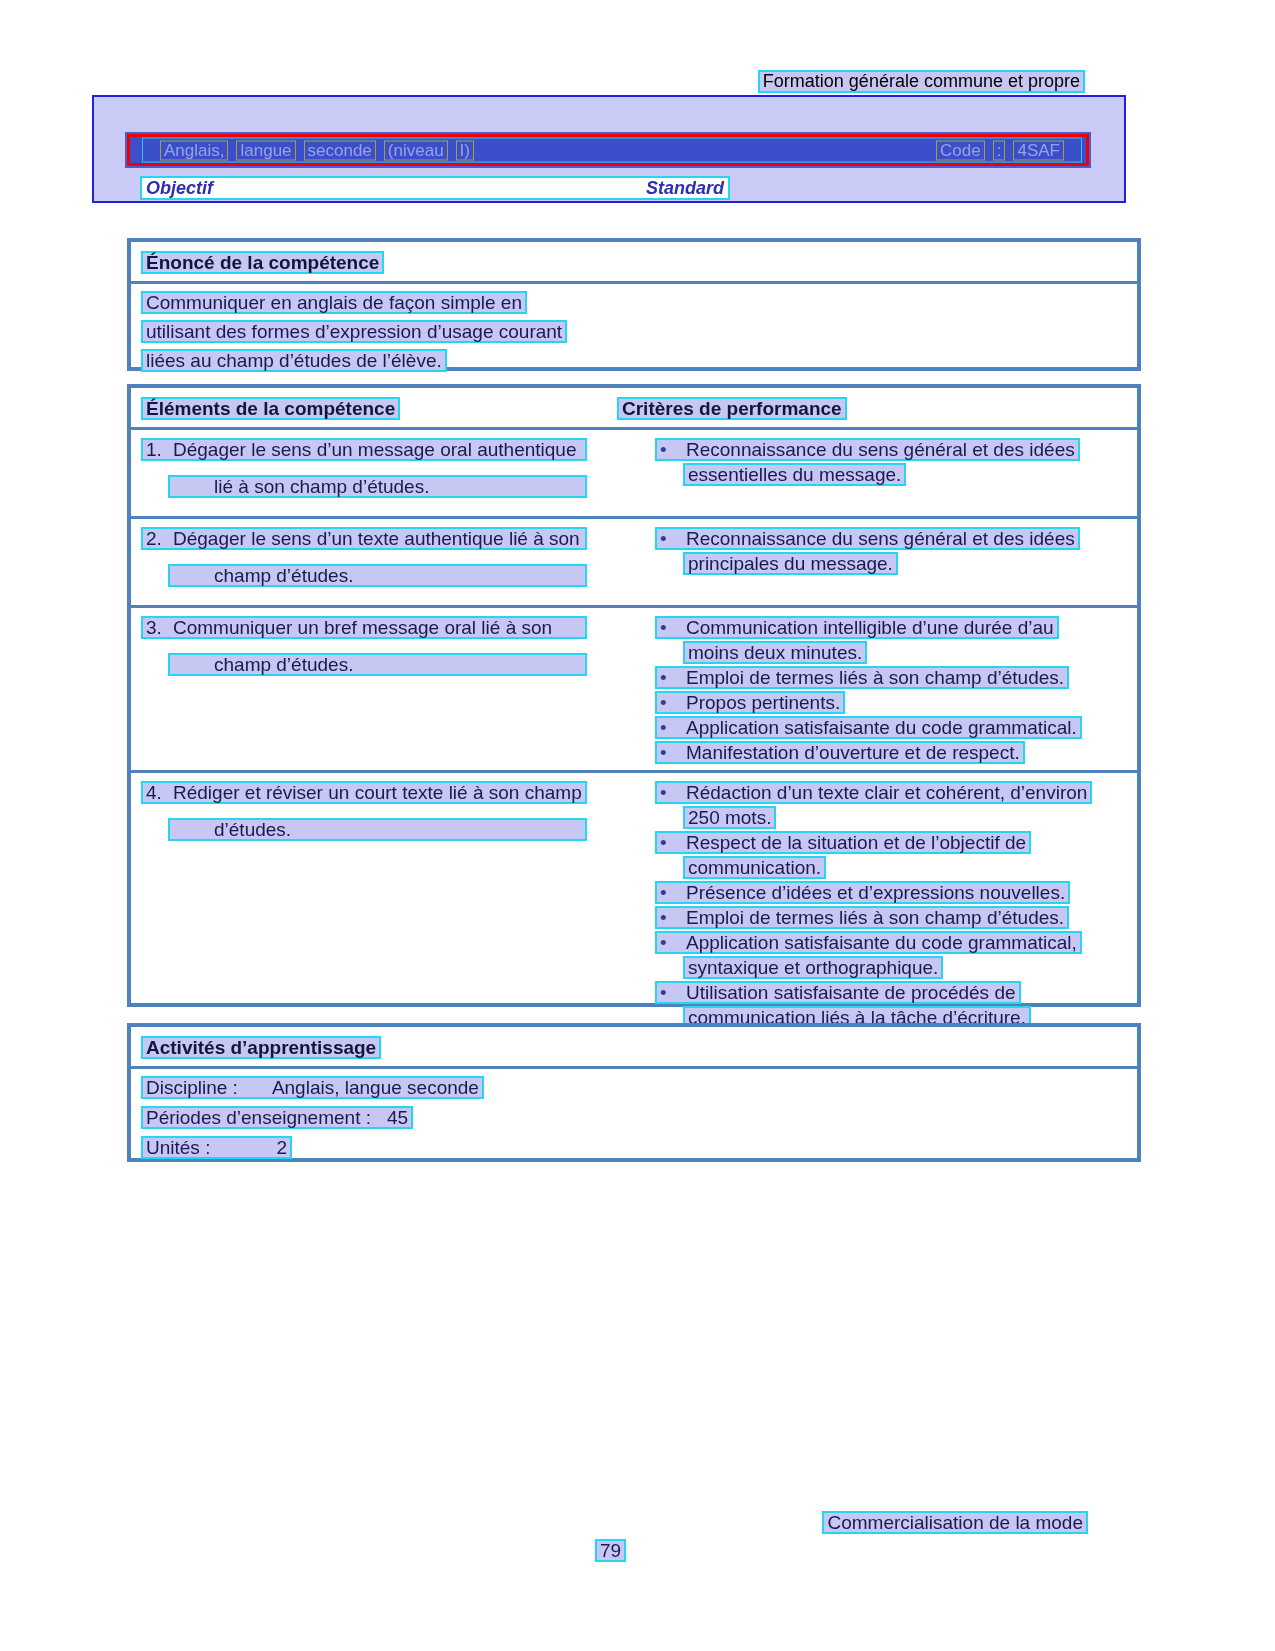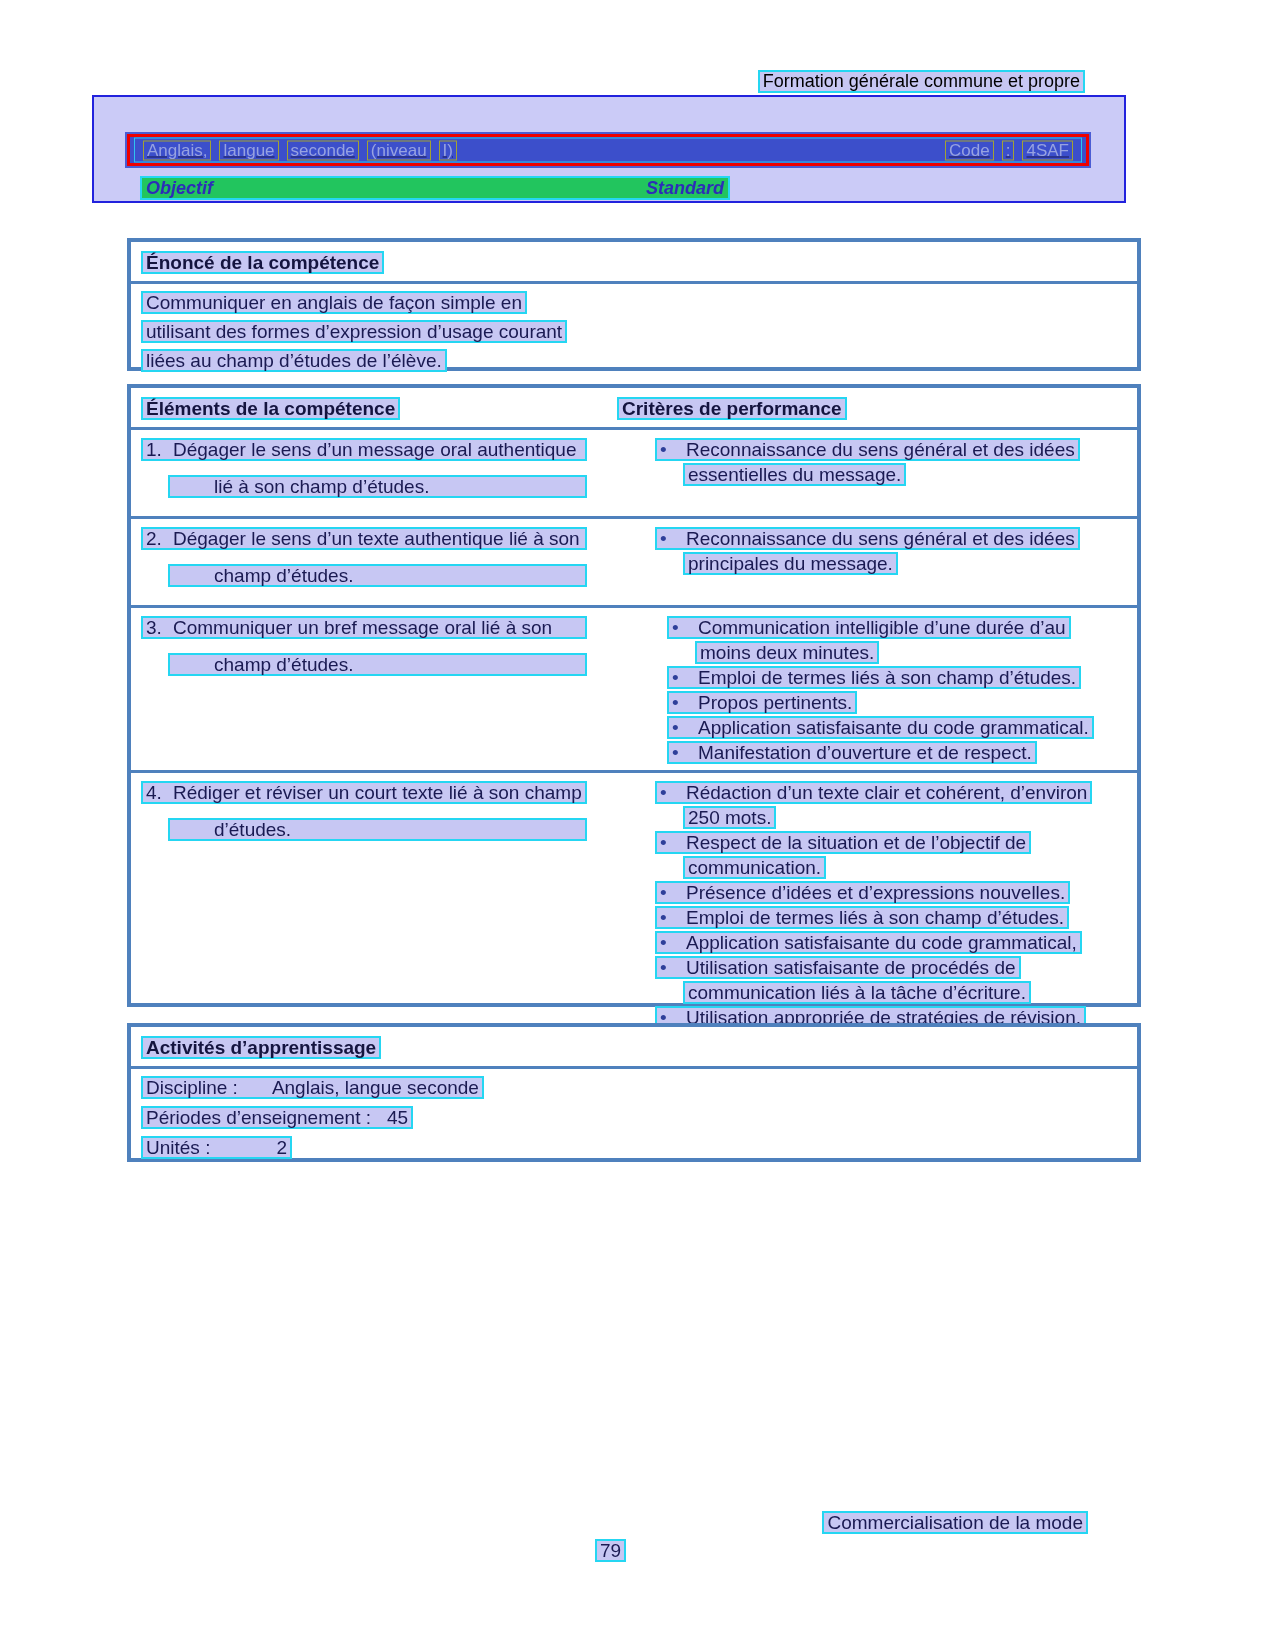--- a/index.html
+++ b/index.html
@@ -14,27 +14,27 @@
   }
   .blk{display:block;width:fit-content;}
   
   #page-header{position:absolute;top:70px;right:190px;z-index:5;}
   #page-header .hl{color:#000000;font-size:18px;}
   
   #banner{position:absolute;left:92px;top:95px;width:1034px;height:108px;
     background:#cbcbf7;border:2px solid #2222dd;box-sizing:border-box;}
   #bar{position:absolute;left:31px;top:35px;width:966px;height:36px;background:#4b5dd4;}
   #bar-red{position:absolute;left:2px;right:2px;top:2px;bottom:2px;border:3px solid #ee0000;background:#3c4fcb;}
-  #bar-line{position:absolute;left:4px;right:4px;top:50%;transform:translateY(-50%);
+  #bar-line{position:absolute;left:12px;right:4px;top:50%;transform:translateY(-50%);
     height:23px;border:1px solid #2ec3ef;display:flex;align-items:center;
-    justify-content:space-between;padding:0 8px;text-decoration:underline;}
+    justify-content:space-between;padding:0 17px;}
   .wordrow{display:flex;gap:8px;align-items:center;}
   .word{border:1px solid #a2a233;color:#97a2e0;font-size:17px;line-height:18px;padding:0 3px;white-space:nowrap;}
   #obj-line{position:absolute;left:46px;bottom:1px;width:578px;height:20px;
-    background:#22c55e;border:2px solid #25d6f2;display:flex;
+    background:#ffffff;border:2px solid #25d6f2;display:flex;
     justify-content:space-between;align-items:center;padding:0 4px;}
   .obj-text{font-weight:bold;font-style:italic;color:#2d2db8;font-size:18px;line-height:18px;}
   
   .tbl{position:absolute;left:127px;width:1014px;border:4px solid #4f81bd;
     box-sizing:border-box;background:#fff;}
   #tbl-enonce{top:238px;height:133px;}
   #tbl-elements{top:384px;height:623px;}
   #tbl-act{top:1023px;height:139px;}
   .tbl-head{border-bottom:3px solid #4f81bd;padding:9px 0 7px 10px;display:flex;}
   .tbl-head .hl{font-weight:bold;color:#14143f;}
@@ -46,21 +46,21 @@
   .el-row:last-child{border-bottom:none;}
   .cell-left{width:476px;box-sizing:border-box;}
   .cell-left .hl{display:block;margin-right:30px;margin-bottom:14px;}
   .cell-left .cont{margin-left:27px;padding-left:44px;}
   .num{display:inline-block;width:27px;}
   .cell-right{flex:1;padding-right:6px;}
   .crit-line{margin-bottom:2px;margin-left:38px;}
   .crit-line .hl{display:inline-block;}
   .crit-line .cont2{margin-left:28px;}
   .bullet{display:inline-block;width:26px;color:#2e3f9a;}
-  .rh1{min-height:49px;} .rh2{min-height:44px;} .rh3{min-height:149px;gap:12px;} .rh4{min-height:275px;}
+  .rh1{min-height:49px;} .rh2{min-height:44px;} .rh3{min-height:149px;} .rh4{min-height:275px;}
   
   #act-rows .blk{margin-bottom:7px;}
   #act-rows .act-row:nth-child(1) .act-value{margin-left:34px;}
   #act-rows .act-row:nth-child(2) .act-value{margin-left:16px;}
   #act-rows .act-row:nth-child(3) .act-value{margin-left:66px;}
   
   #footer-right{position:absolute;top:1511px;right:187px;}
   #page-num{position:absolute;left:595px;top:1539px;}
 </style>
 </head>
@@ -156,20 +156,21 @@
           <span class="hl cont">d’études.</span>
         </div>
         <div class="cell-right">
           <div class="crit-line"><span class="hl"><span class="bullet">•</span>Rédaction d’un texte clair et cohérent, d’environ</span></div>
           <div class="crit-line"><span class="hl cont2">250 mots.</span></div>
           <div class="crit-line"><span class="hl"><span class="bullet">•</span>Respect de la situation et de l’objectif de</span></div>
           <div class="crit-line"><span class="hl cont2">communication.</span></div>
           <div class="crit-line"><span class="hl"><span class="bullet">•</span>Présence d’idées et d’expressions nouvelles.</span></div>
           <div class="crit-line"><span class="hl"><span class="bullet">•</span>Emploi de termes liés à son champ d’études.</span></div>
           <div class="crit-line"><span class="hl"><span class="bullet">•</span>Application satisfaisante du code grammatical,</span></div>
+          <div class="crit-line"><span class="hl cont2">syntaxique et orthographique.</span></div>
           <div class="crit-line"><span class="hl"><span class="bullet">•</span>Utilisation satisfaisante de procédés de</span></div>
           <div class="crit-line"><span class="hl cont2">communication liés à la tâche d’écriture.</span></div>
           <div class="crit-line"><span class="hl"><span class="bullet">•</span>Utilisation appropriée de stratégies de révision.</span></div>
         </div>
       </div>
     </div>
 </div>
 
 <div class="tbl" id="tbl-act">
   <div class="tbl-head">

